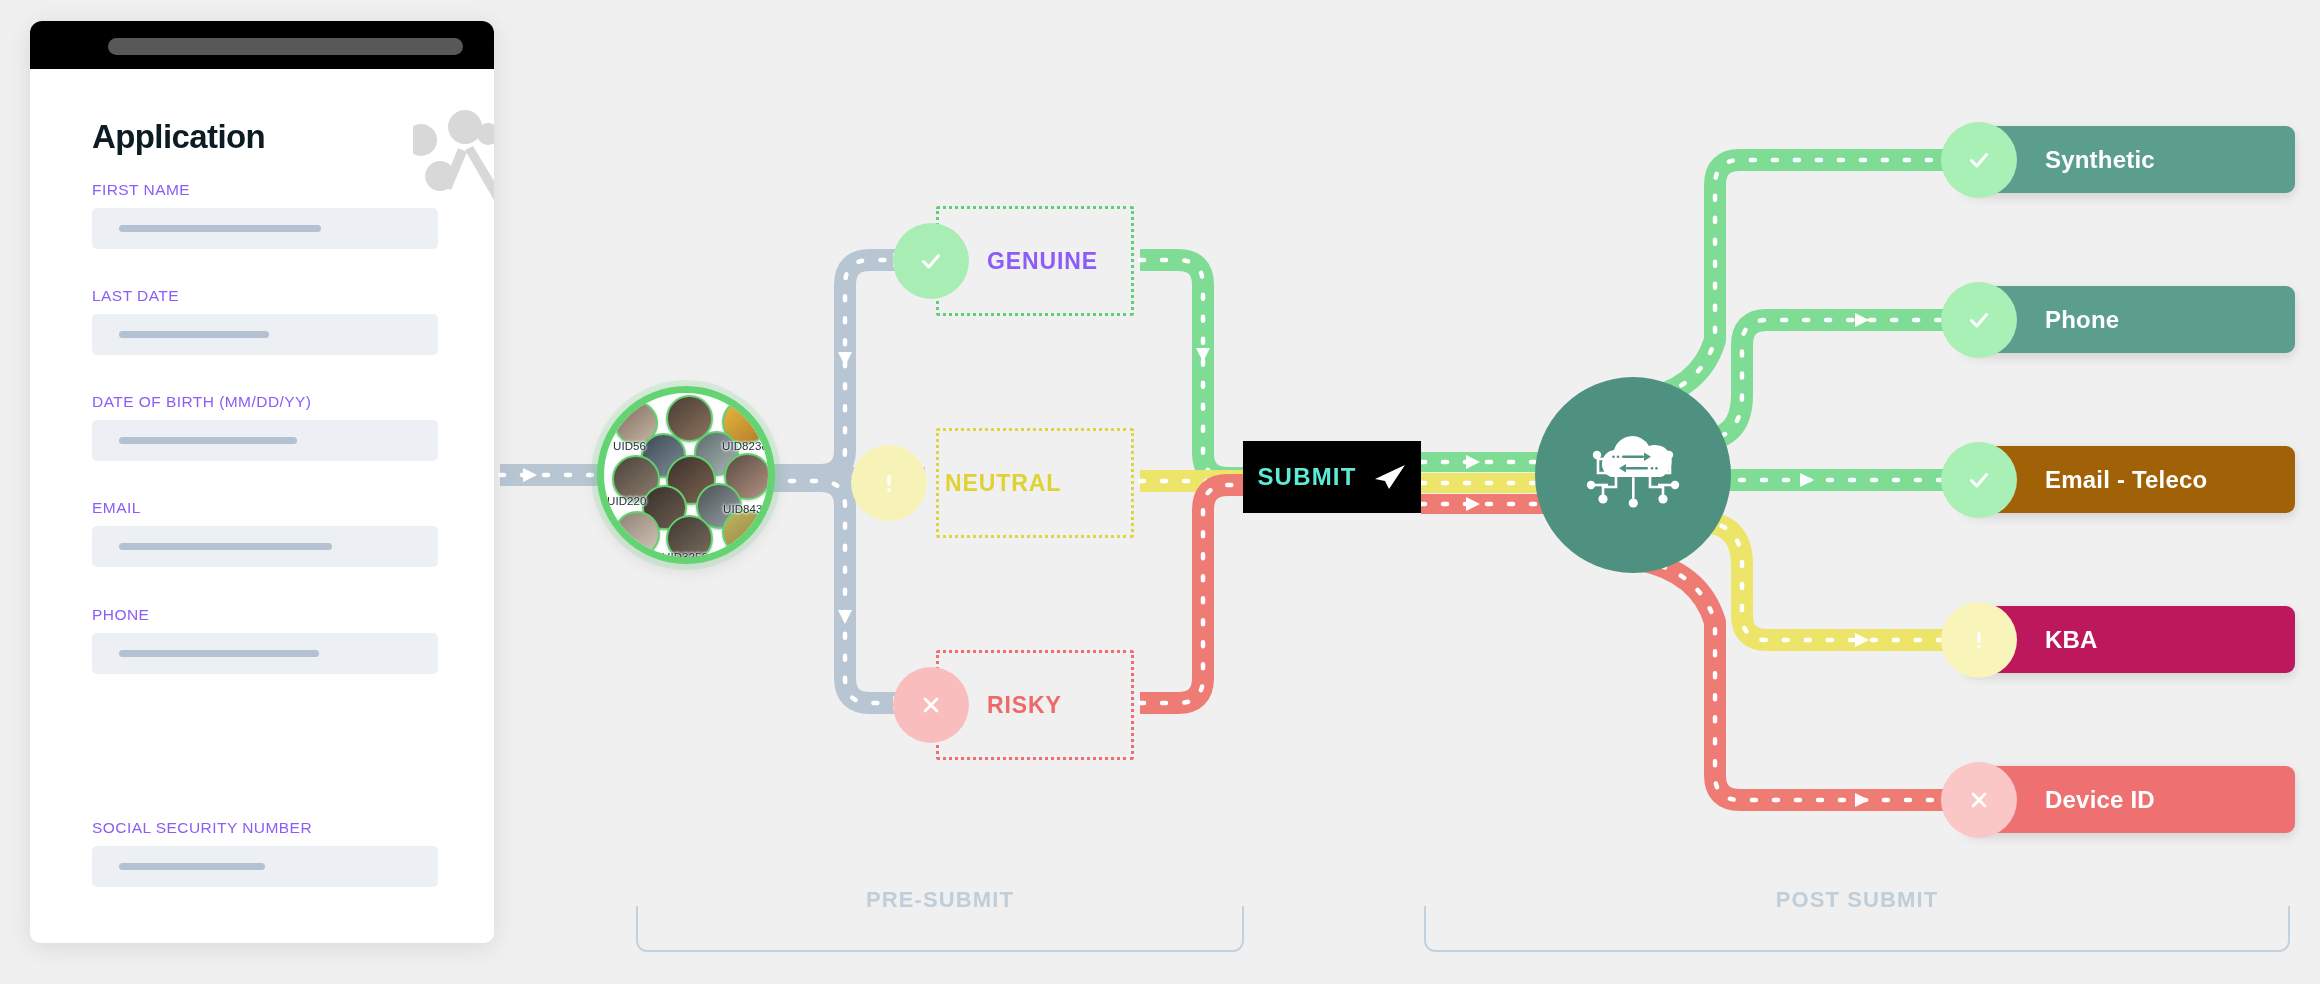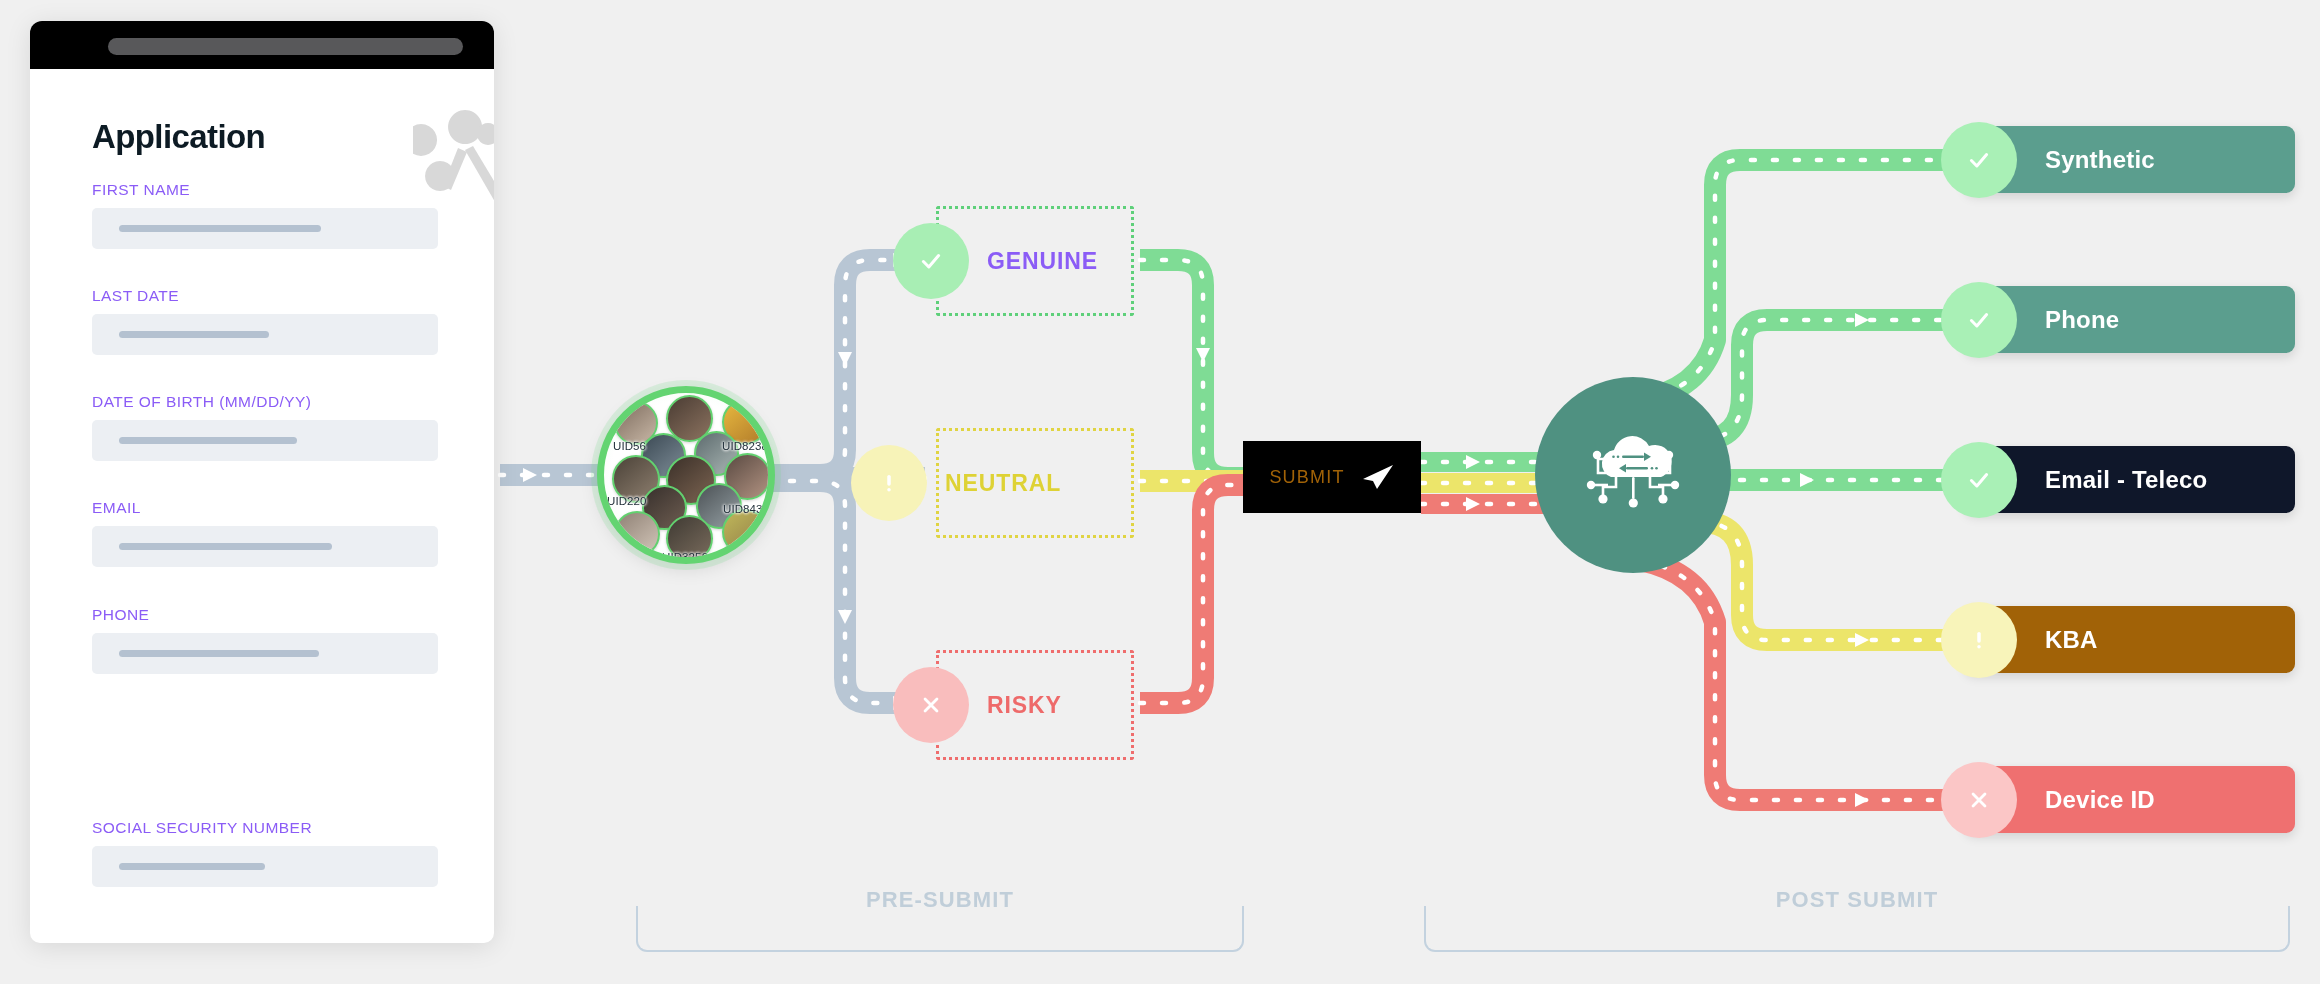--- a/index.html
+++ b/index.html
@@ -99,21 +99,21 @@
   }
 
   
   #submit-btn {
     position: absolute; left: 1243px; top: 441px;
     width: 178px; height: 72px; background: #000000;
     display: flex; align-items: center; justify-content: center;
     gap: 16px; z-index: 6;
   }
   #submit-btn .label {
-    color: #a16207; font-size: 18px; font-weight: normal; letter-spacing: 1.2px;
+    color: #5eead4; font-size: 24px; font-weight: bold; letter-spacing: 1.2px;
   }
 
   
   #cloud-hub {
     position: absolute; left: 1535px; top: 377px;
     width: 196px; height: 196px; border-radius: 50%;
     background: #4f9181;
     display: flex; align-items: center; justify-content: center;
     z-index: 5;
   }
@@ -419,31 +419,31 @@
     <div class="result-card" style="background:#5b9e8e">Phone</div>
     <div class="result-badge" style="background:radial-gradient(circle at 38% 30%, #6fd08c, #4fae7c)">
       <div class="ring" style="background:#a9f0b6"></div>
       <svg viewBox="0 0 24 24">
         <path d="M5 12.5 L10 17.5 L19 7" stroke="#ffffff" stroke-width="2.8" fill="none" stroke-linecap="round" stroke-linejoin="round"></path>
       </svg>
     </div>
   </div>
 
   <div class="result" style="left:1965px;top:446px">
-    <div class="result-card" style="background:#0f172a">Email - Teleco</div>
+    <div class="result-card" style="background:#a16207">Email - Teleco</div>
     <div class="result-badge" style="background:radial-gradient(circle at 38% 30%, #6fd08c, #4fae7c)">
       <div class="ring" style="background:#a9f0b6"></div>
       <svg viewBox="0 0 24 24">
         <path d="M5 12.5 L10 17.5 L19 7" stroke="#ffffff" stroke-width="2.8" fill="none" stroke-linecap="round" stroke-linejoin="round"></path>
       </svg>
     </div>
   </div>
 
   <div class="result" style="left:1965px;top:606px">
-    <div class="result-card" style="background:#a16207">KBA</div>
+    <div class="result-card" style="background:#be185d">KBA</div>
     <div class="result-badge" style="background:radial-gradient(circle at 38% 30%, #e5da45, #cdc02b)">
       <div class="ring" style="background:#f8f4ba"></div>
       <svg viewBox="0 0 24 24">
         <rect x="10.4" y="4.5" width="3.2" height="10" rx="1.6" fill="#ffffff"></rect>
         <rect x="10.4" y="16.5" width="3.2" height="3.4" rx="1.6" fill="#ffffff"></rect>
       </svg>
     </div>
   </div>
 
   <div class="result" style="left:1965px;top:766px">

